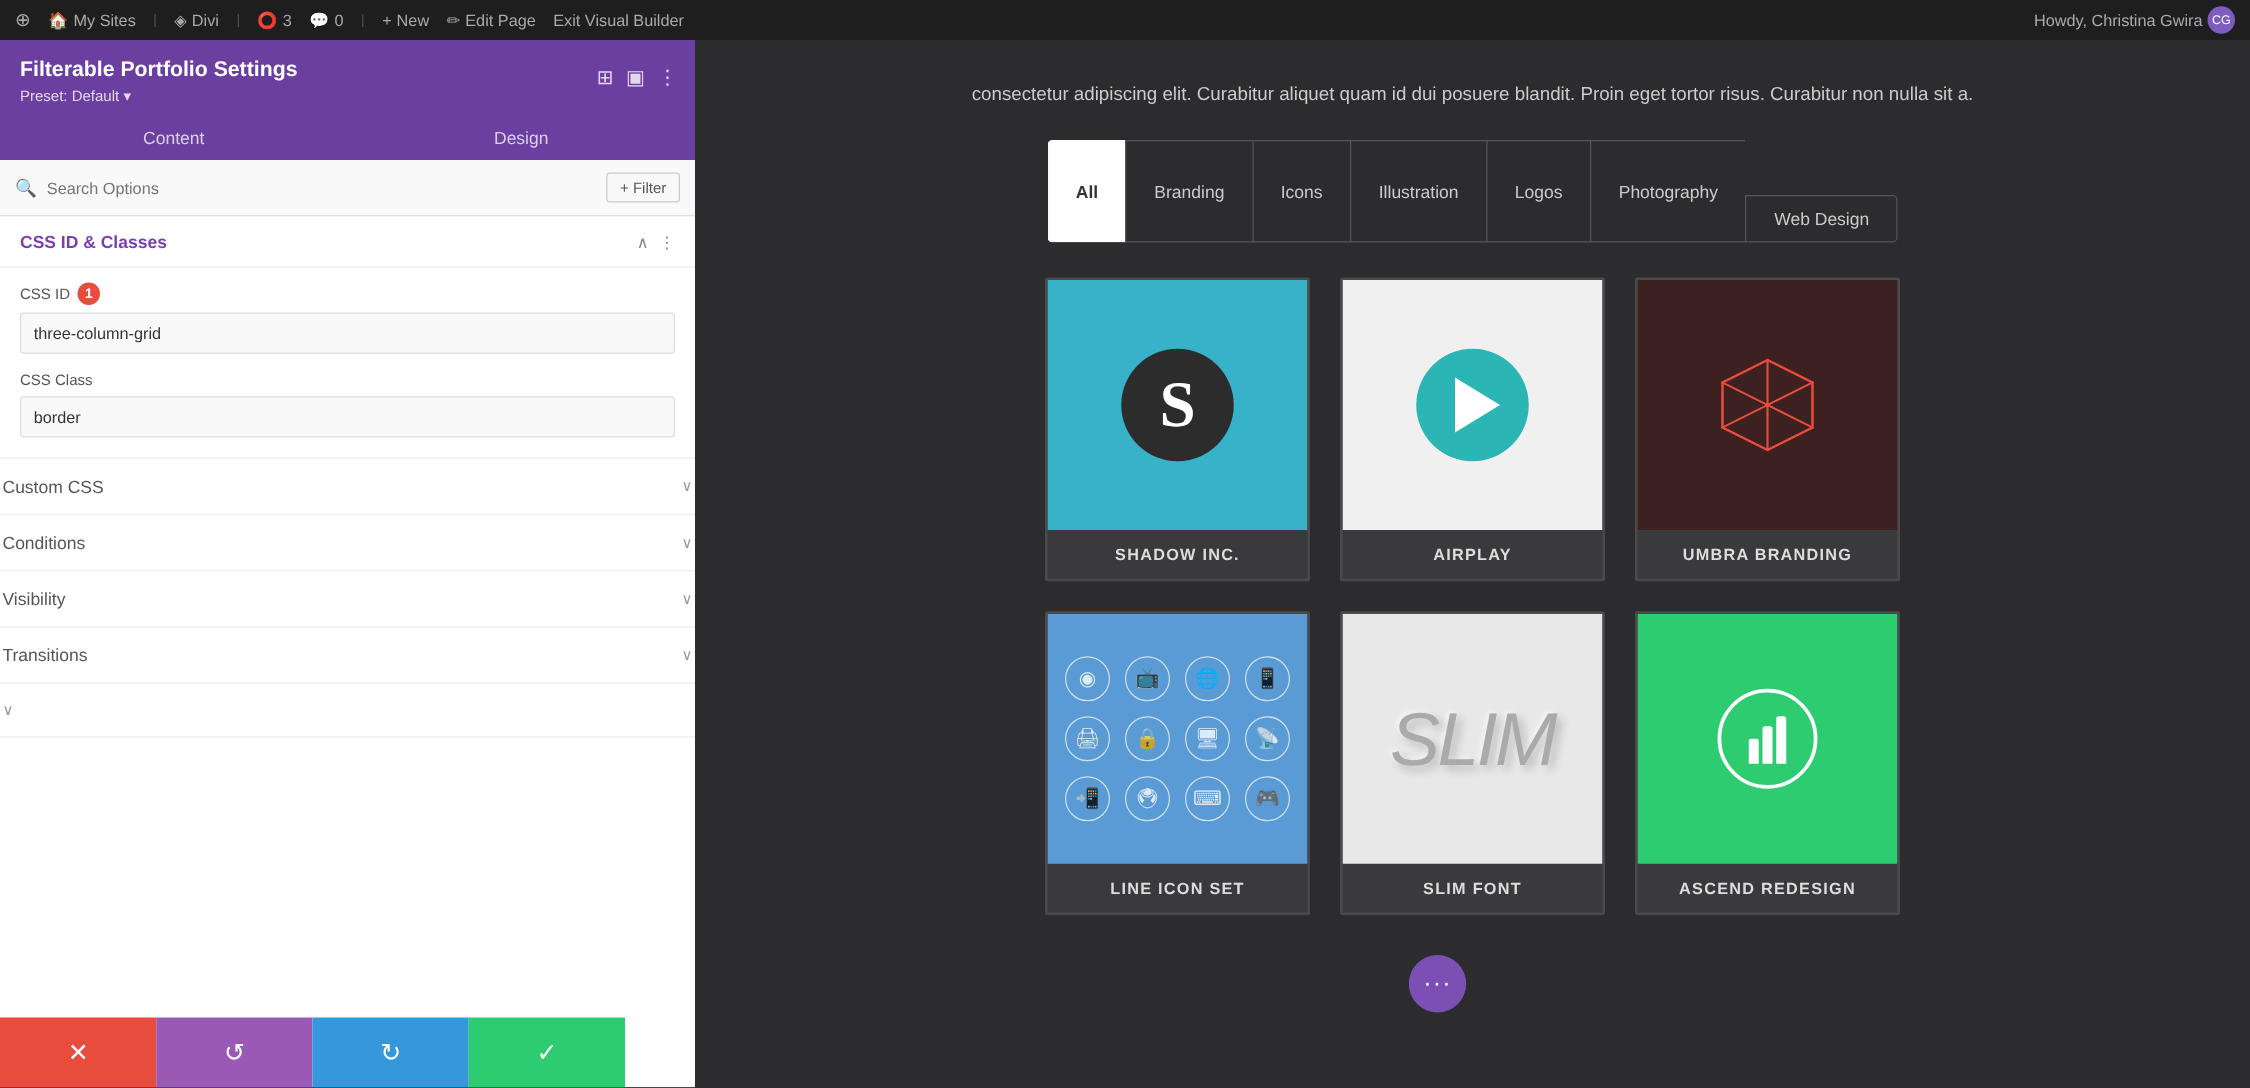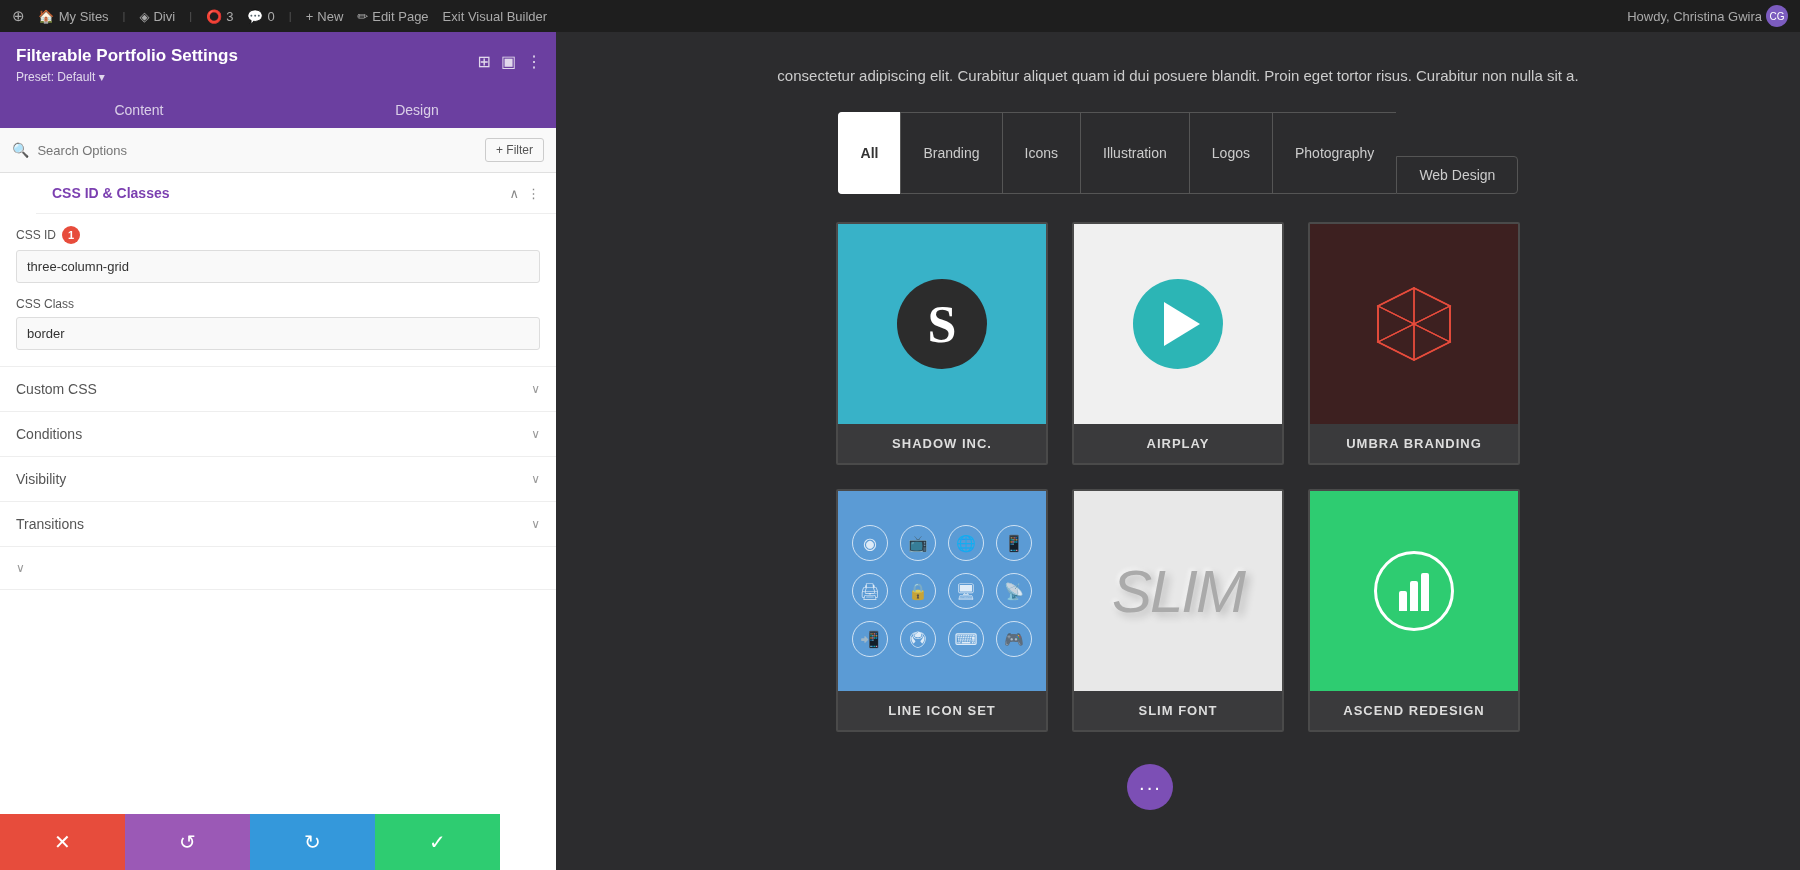--- a/index.html
+++ b/index.html
@@ -124,21 +124,20 @@
       padding: 0 0 80px;
     }
 
     
     .section-header {
       display: flex;
       align-items: center;
       padding: 12px 16px;
       cursor: pointer;
       border-bottom: 1px solid #eee;
-      margin-left: 36px;
     }
     .section-title {
       font-size: 14px;
       font-weight: 600;
       color: #7B3FB0;
       flex: 1;
     }
     .section-icons {
       display: flex;
       gap: 8px;
@@ -183,21 +182,21 @@
     }
     .field-input:last-child { margin-bottom: 0; }
 
     
     .collapsible-section {
       border-bottom: 1px solid #eee;
     }
     .collapsible-header {
       display: flex;
       align-items: center;
-      padding: 14px 16px;
+      padding: 14px 2px;
       cursor: pointer;
     }
     .collapsible-title {
       font-size: 14px;
       color: #555;
       flex: 1;
       font-weight: 500;
     }
     .chevron-icon {
       color: #999;

